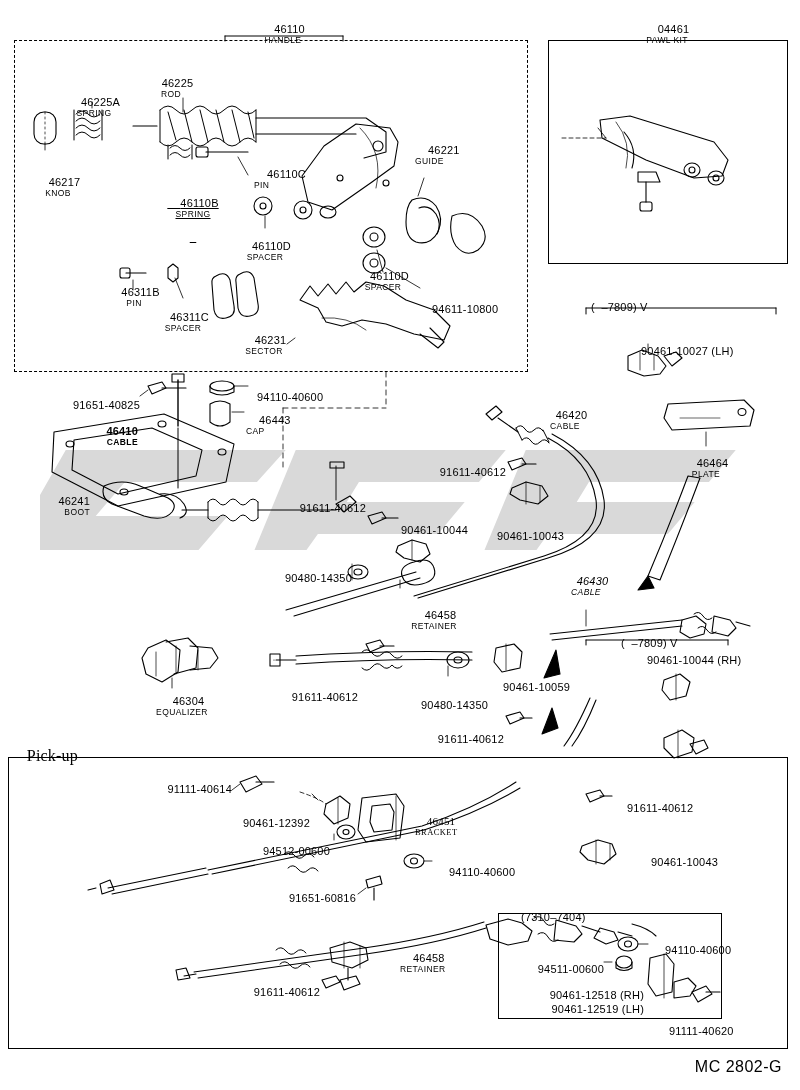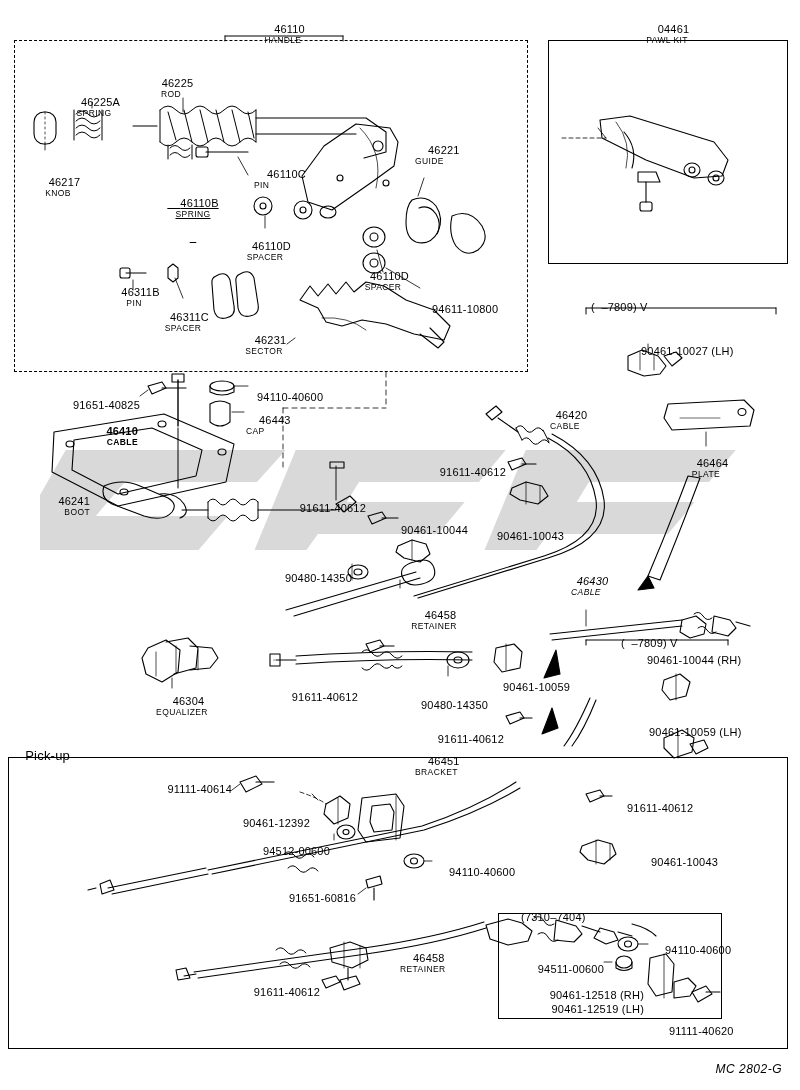--- a/index.html
+++ b/index.html
@@ -59,23 +59,22 @@
     top: 0;
     width: 800px;
     height: 1090px;
     z-index: 3;
     pointer-events: none;
   }
   .code {
     position: absolute;
     right: 18px;
     bottom: 14px;
-    font-size: 12px;
+    font-size: 16px;
     letter-spacing: 0.5px;
-    font-style: italic;
   }
 </style>
 </head>
 <body>
 
 <div id="page">
 
   <svg class="watermark" viewBox="0 0 720 160">
     <g fill="#d9d9d9">
       <path d="M30 20 L250 20 L228 52 L96 52 L74 86 L206 86 L184 120 L-6 120 L30 20 Z" transform="skewX(-12)"></path>
@@ -513,38 +512,35 @@
   <div class="lbl" style="left:628px; top:334px;">
     <span>90461-10027 (LH)</span>
   </div>
 
   <div class="lbl" style="left:608px; top:626px;">
     <span>(  –7809) V</span>
   </div>
   <div class="lbl" style="left:634px; top:643px;">
     <span>90461-10044 (RH)</span>
   </div>
-  <div class="lbl" style="left:636px; top:715px;">
-    <span>90461-10059 (LH)</span>
-  </div>
-
-  <div class="lbl" style="left:10px; top:738px; font-size:13px;">
+
+  <div class="lbl" style="left:10px; top:738px; font-size:16px;font-family:Liberation Serif, serif;">
     <span>Pick-up</span>
   </div>
 
   <div class="lbl r" style="left:232px; top:772px;">
     <span>91111-40614</span>
   </div>
   <div class="lbl r" style="left:310px; top:806px;">
     <span>90461-12392</span>
   </div>
   <div class="lbl r" style="left:330px; top:834px;">
     <span>94512-00600</span>
   </div>
-  <div class="lbl" style="left:415px; top:744px;">
+  <div class="lbl" style="left:415px; top:804px;font-family:Liberation Serif, serif;">
     <span>46451</span><span class="sub">BRACKET</span>
   </div>
   <div class="lbl" style="left:614px; top:791px;">
     <span>91611-40612</span>
   </div>
   <div class="lbl" style="left:436px; top:855px;">
     <span>94110-40600</span>
   </div>
   <div class="lbl r" style="left:356px; top:881px;">
     <span>91651-60816</span>

